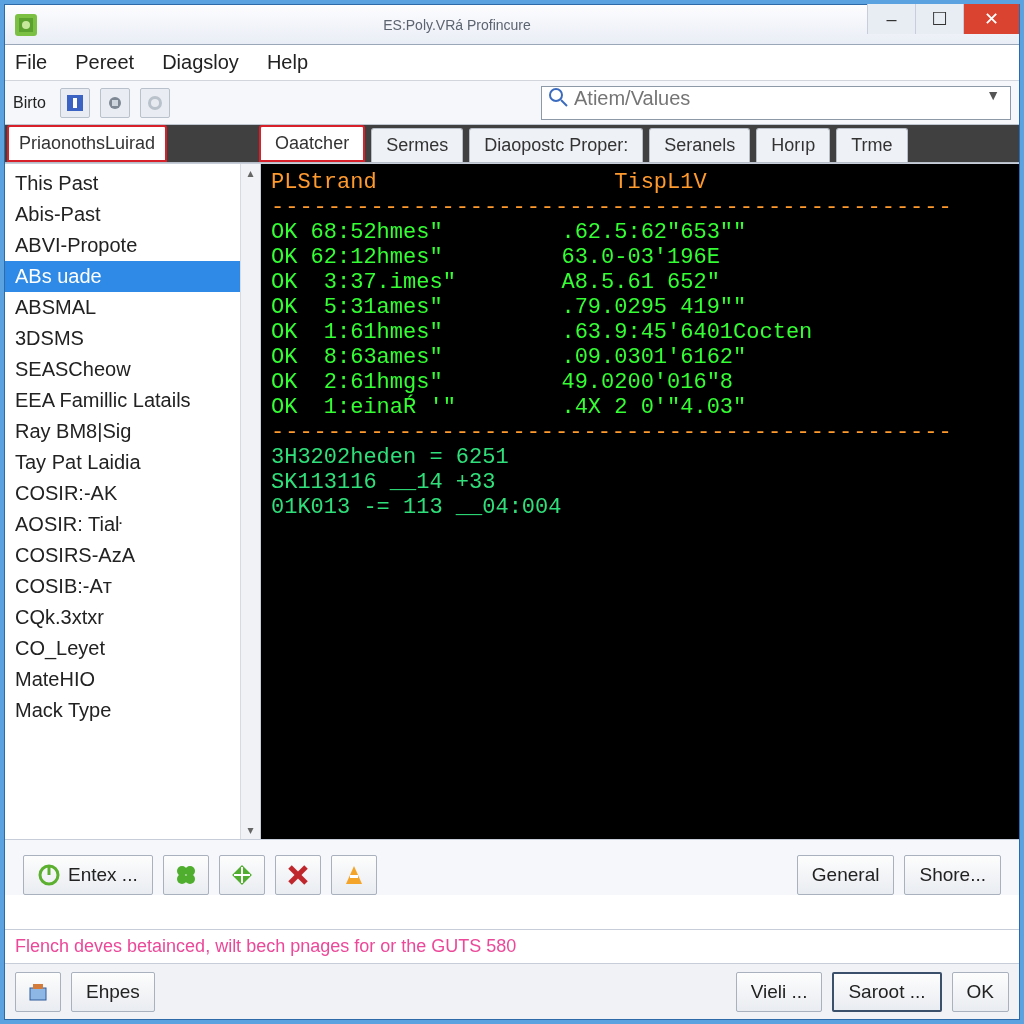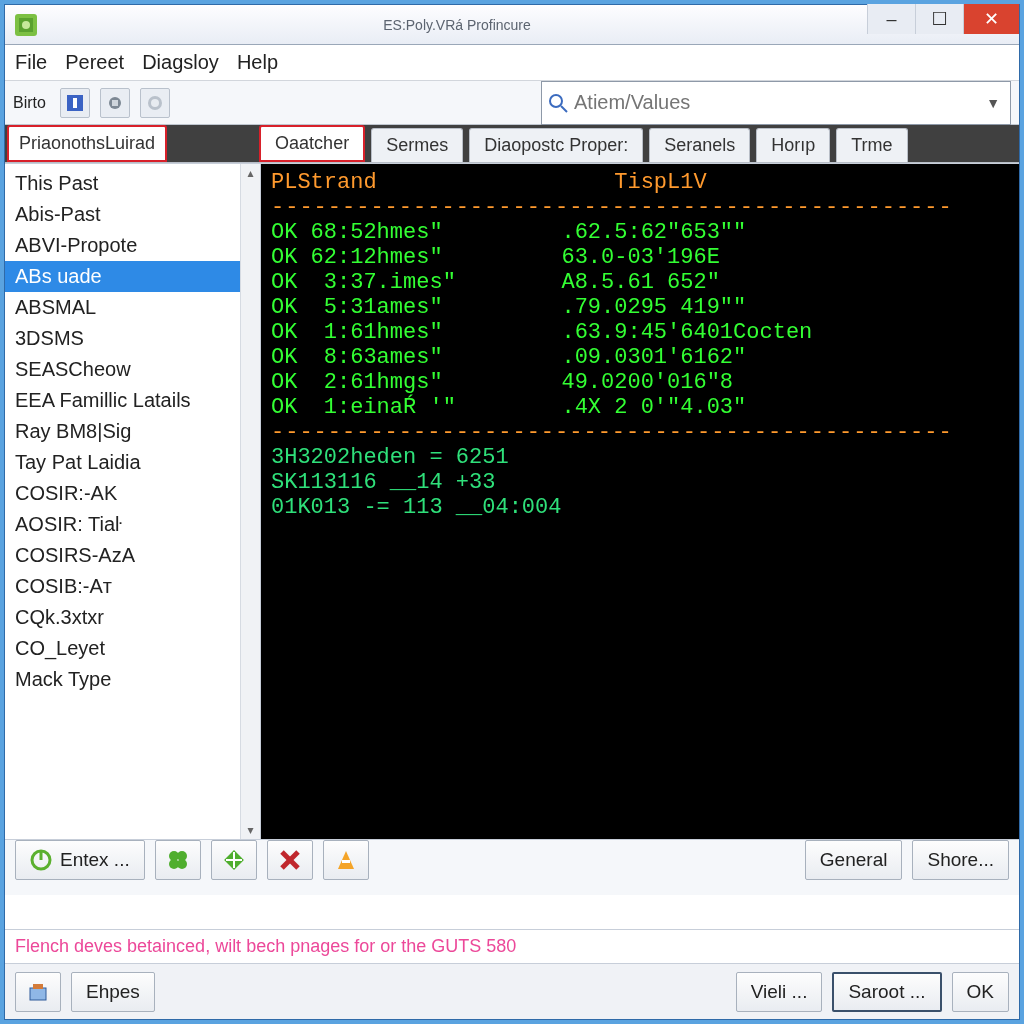--- a/index.html
+++ b/index.html
@@ -41,21 +41,21 @@
     background:#e8ecf3;
     border-left:1px solid #c7ced9;
   }
   .win-btn.close { background:#d9432f; color:#fff; width:56px; }
 
   
   .menubar {
     height: 36px;
     display:flex; align-items:center;
     padding: 0 10px;
-    gap: 18px;
+    gap: 28px;
     font-size: 20px;
     color:#222;
     border-bottom: 1px solid #d2d6dc;
     background:#fff;
   }
 
   
   .toolbar {
     height: 44px;
     display:flex; align-items:center;
@@ -63,23 +63,23 @@
     border-bottom: 1px solid #bfc6cf;
     background:#f5f7fa;
   }
   .toolbar .tb-label { font-size: 16px; color:#222; margin-right:4px;}
   .toolbar .tb-icon {
     width: 30px; height: 30px; border:1px solid #b9c1cc; border-radius:2px;
     background:#e9edf3; display:flex;align-items:center;justify-content:center;
   }
   .toolbar .spacer { flex:1; }
   .searchbox {
-    flex: 0 0 470px; height: 44px;
+    flex: 0 0 470px; height: 34px;
     border:1px solid #8e99a8; background:#fff;
-    display:flex; align-items:center; padding:0 6px;
+    display:flex; align-items:flex-start; padding:0 6px;
   }
   .searchbox input {
     flex:1; border:none; outline:none; font-size: 20px; color:#777;
   }
   .searchbox .chev { color:#555; font-size:14px; padding:0 4px;}
   .mag { width:20px;height:20px; margin-right:6px; }
 
   
   .tabstrip {
     height: 38px;
@@ -143,22 +143,22 @@
   .terminal .hdr { color:#ff9a2e; }
   .terminal .dash { color:#ff9a2e; letter-spacing:1px; }
   .terminal .row { color:#33ff33; }
   .terminal .sum { color:#2fe07a; }
 
   
   .actions {
     height: 56px;
     border-top:1px solid #c7ced9;
     background:#f5f7fa;
-    display:flex; align-items:flex-start;
-    padding: 0 10px; gap:10px;
+    display:flex; align-items:flex-end;
+    padding: 0 18px; gap:10px;
   }
   .btn {
     height: 40px; padding: 0 14px;
     border:1px solid #a8b1bd; background:linear-gradient(#fdfdfd,#e9ecf1);
     display:flex; align-items:center; gap:8px;
     font-size: 19px; color:#222; border-radius:2px;
   }
   .iconbtn { width:46px; justify-content:center; padding:0; }
   .actions .spacer { flex:1; }
 
@@ -264,20 +264,21 @@
           <div class="side-item">SEASCheow</div>
           <div class="side-item">EEA Famillic Latails</div>
           <div class="side-item">Ray BM8|Sig</div>
           <div class="side-item">Tay Pat Laidia</div>
           <div class="side-item">COSIR:-AK</div>
           <div class="side-item">AOSIR: Tiaŀ</div>
           <div class="side-item">COSIRS-AzA</div>
           <div class="side-item">COSIB:-Aт</div>
           <div class="side-item">CQk.3xtxr</div>
           <div class="side-item">CO_Leyet</div>
+          <div class="side-item">MateHIO</div>
           <div class="side-item">Mack Type</div>
         </div>
       <div class="scroll-gutter">
         <span>▴</span>
         <span>▾</span>
       </div>
     </div>
     <div class="terminal" id="terminal"><span class="hdr">PLStrand                  TispL1V</span>
 <span class="dash">------------------------------------------------</span>
 <span class="row">OK 68:52hmes"         .62.5:62"653""</span>

